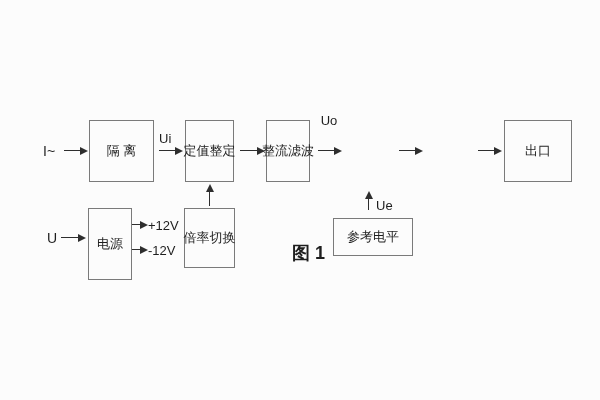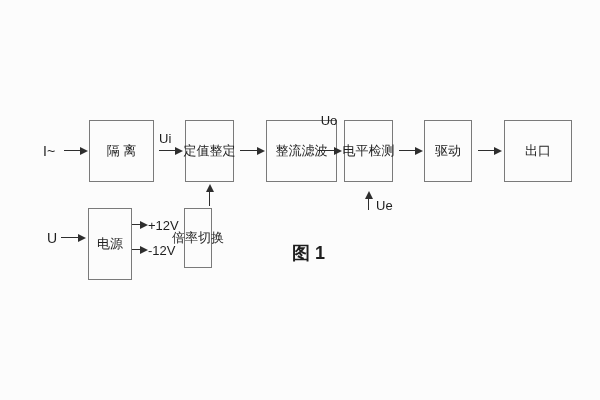--- a/index.html
+++ b/index.html
@@ -40,47 +40,43 @@
 
   <div class="box" style="left:89px;top:120px;width:65px;height:62px">
     <span>隔 离</span>
   </div>
 
   <div class="box" style="left:185px;top:120px;width:49px;height:62px">
     <span>定值</span>
     <span>整定</span>
   </div>
 
-  <div class="box" style="left:266px;top:120px;width:71px;height:62px">
+  <div class="box" style="left:266px;top:120px;width:44px;height:62px">
     <span>整流</span>
     <span>滤波</span>
   </div>
 
-  <div class="box" style="left:344px;top:120px;width:49px;height:62px">
-    <span>电平</span>
-    <span>检测</span>
-  </div>
 
-  <div class="box" style="left:424px;top:120px;width:48px;height:62px">
-    <span>驱动</span>
-  </div>
 
   <div class="box" style="left:504px;top:120px;width:68px;height:62px">
     <span>出口</span>
   </div>
 
   <div class="box" style="left:88px;top:208px;width:44px;height:72px">
     <span>电源</span>
   </div>
 
-  <div class="box" style="left:184px;top:208px;width:28px;height:60px">
+  <div class="box" style="left:184px;top:208px;width:51px;height:60px">
     <span>倍率</span>
     <span>切换</span>
   </div>
 
+  <div class="box" style="left:333px;top:218px;width:80px;height:38px">
+    <span>参考电平</span>
+  </div>
 
   <span class="sig" style="left:43px;top:144px">I~</span>
   <span class="sig small" style="left:159px;top:132px;width:25px;text-align:left">Ui</span>
   <span class="sig small" style="left:316px;top:114px;width:26px;text-align:center">Uo</span>
   <span class="sig small" style="left:376px;top:199px">Ue</span>
   <span class="sig" style="left:47px;top:231px">U</span>
   <span class="sig small" style="left:148px;top:219px">+12V</span>
   <span class="sig small" style="left:148px;top:244px">-12V</span>
 
   <span class="caption" style="left:292px;top:246px">图 1</span>

